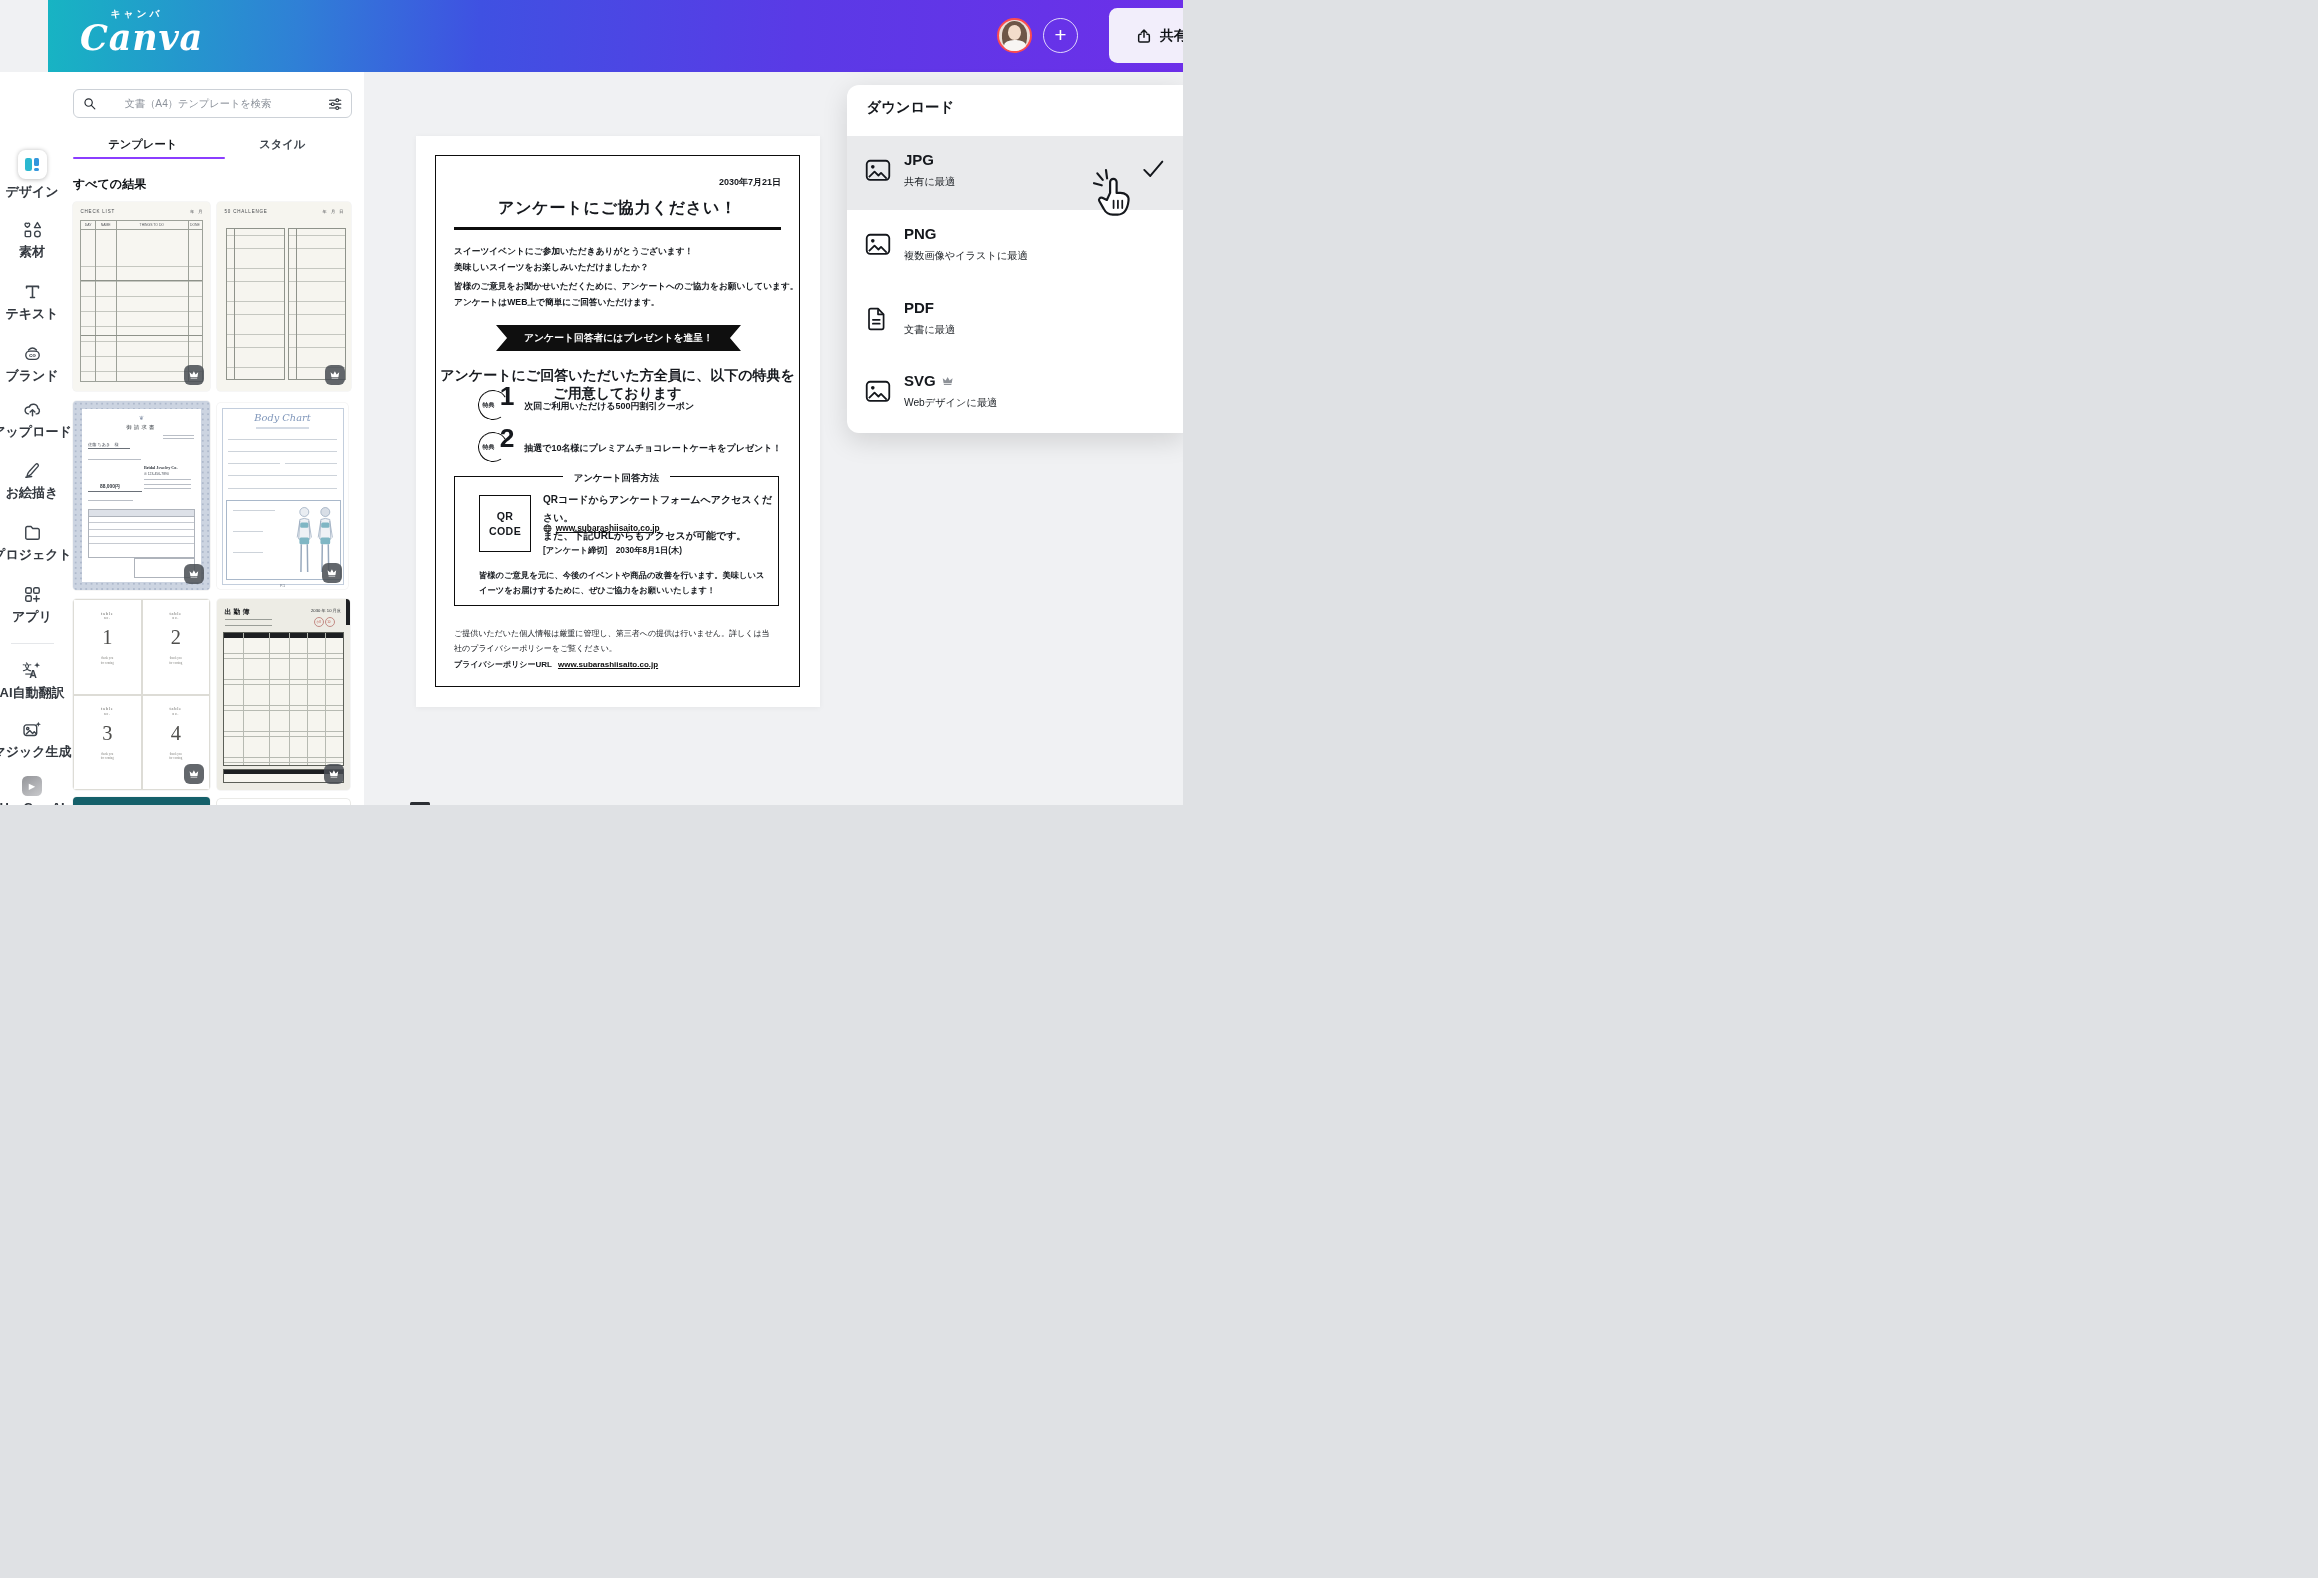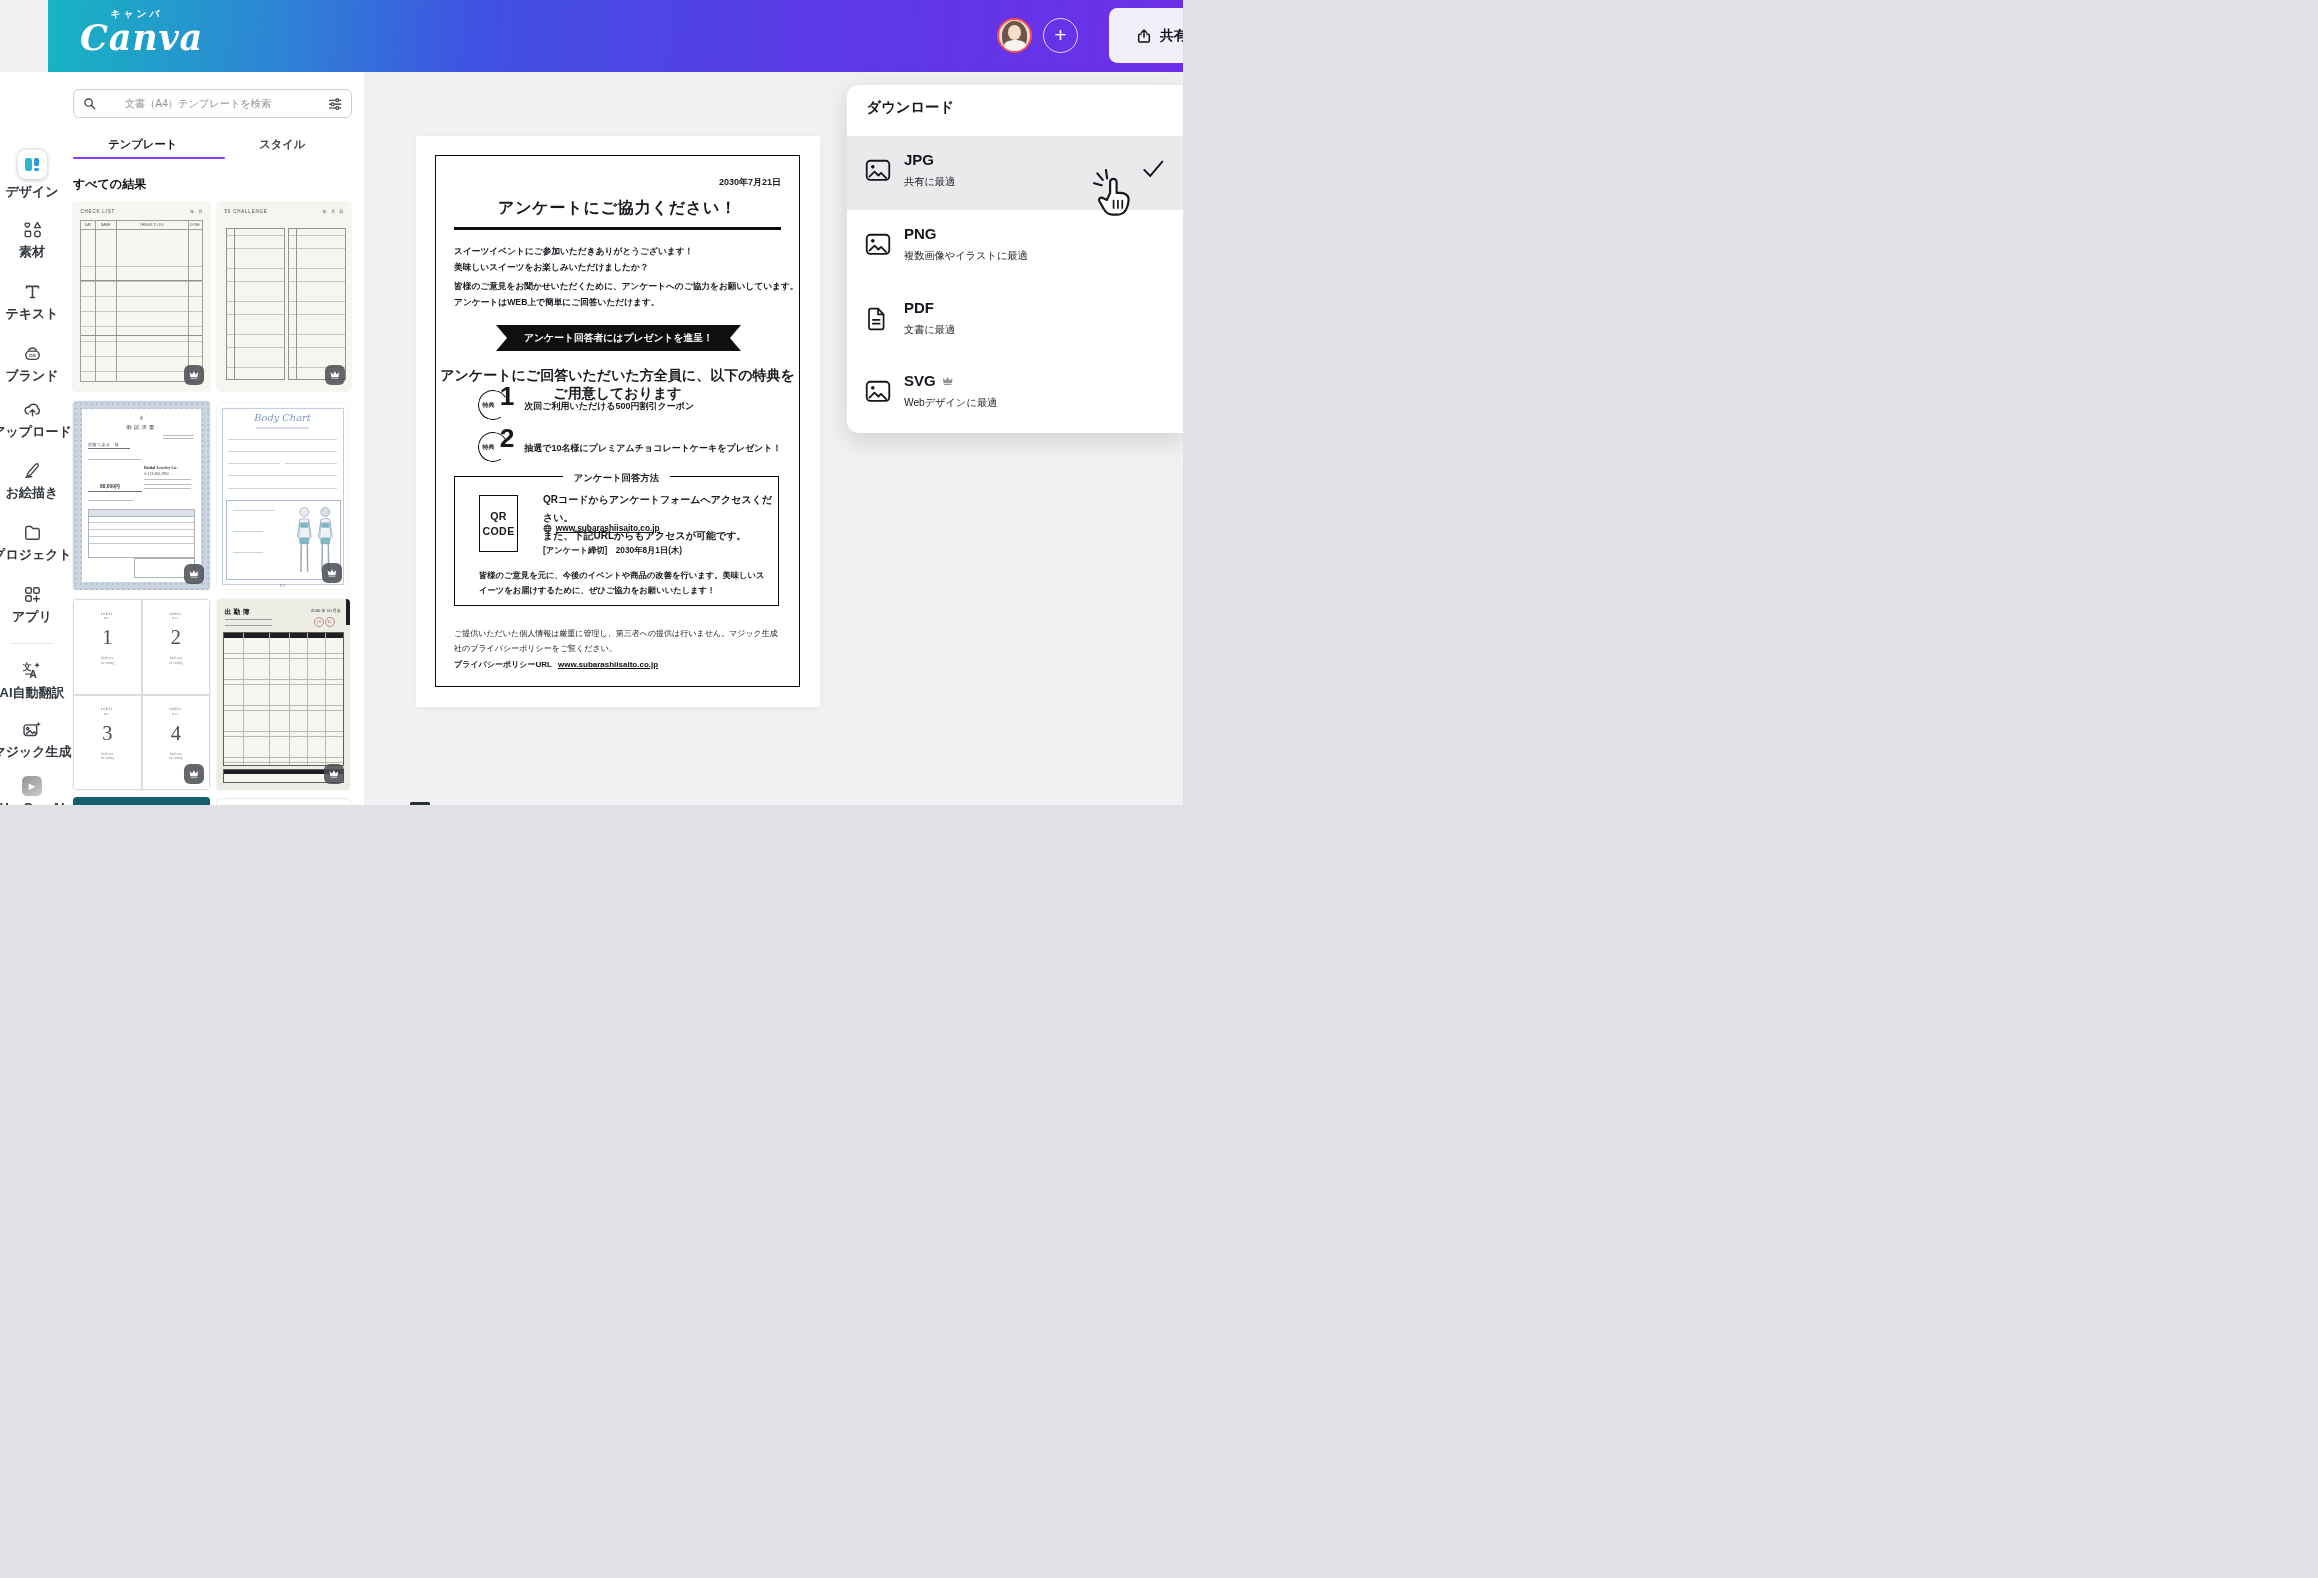--- a/index.html
+++ b/index.html
@@ -136,21 +136,21 @@
   .d-ben{position:absolute;left:42px;display:flex;align-items:center;gap:11.3px;}
   .b-badge{position:relative;width:35px;height:38px;flex:0 0 35px;}
   .b-ring{position:absolute;left:0;top:3px;width:30px;height:30px;border:1.5px solid #0d0d0d;border-radius:50%;
     border-right-color:transparent;transform:rotate(12deg);box-sizing:border-box;}
   .b-label{position:absolute;left:4.5px;top:14.3px;font-size:6px;font-weight:700;}
   .b-num{position:absolute;right:-1.5px;top:-3.8px;font-size:26.4px;font-weight:900;line-height:1;}
   .b-text{font-size:9px;font-weight:700;}
   .d-box{position:absolute;left:18px;top:320px;width:325px;height:130px;border:1.5px solid #0d0d0d;box-sizing:border-box;}
   .d-box-title{position:absolute;top:-7.5px;left:0;right:0;text-align:center;}
   .d-box-title span{background:#fff;padding:0 10.6px;font-size:9.4px;font-weight:800;}
-  .qr{position:absolute;left:24px;top:18px;width:39px;height:57px;border:1.5px solid #0d0d0d;box-sizing:border-box;
+  .qr{position:absolute;left:24px;top:18px;width:52px;height:57px;border:1.5px solid #0d0d0d;box-sizing:border-box;
     display:flex;flex-direction:column;align-items:center;justify-content:center;font-size:10.6px;line-height:1.35;
     letter-spacing:0.4px;font-weight:600;}
   .m-lines{position:absolute;left:88px;top:13.6px;font-size:10px;font-weight:700;line-height:1.8;}
   .m-url{position:absolute;left:88px;top:46px;display:flex;align-items:center;gap:3.8px;font-size:8.3px;font-weight:700;}
   .m-url a{color:#0d0d0d;text-decoration:underline;}
   .m-dead{position:absolute;left:88px;top:68px;font-size:8.3px;font-weight:600;}
   .m-note{position:absolute;left:24px;top:91px;font-size:8.3px;font-weight:600;line-height:1.85;}
   .d-priv{position:absolute;left:18px;top:471px;font-size:8px;font-weight:500;line-height:1.85;}
   .d-purl{position:absolute;left:18px;top:503px;font-size:8px;font-weight:600;}
   .d-purl a{color:#0d0d0d;text-decoration:underline;font-weight:700;margin-left:6px;}
@@ -554,21 +554,21 @@
           </svg>
         </span>
         <a>www.subarashiisaito.co.jp</a>
       </div>
       <div class="m-dead">[アンケート締切]　2030年8月1日(木)</div>
       <div class="m-note">
         <span>皆様のご意見を元に、今後のイベントや商品の改善を行います。美味しいス</span><br><span>イーツをお届けするために、ぜひご協力をお願いいたします！</span>
       </div>
     </div>
     <div class="d-priv">
-      <span>ご提供いただいた個人情報は厳重に管理し、第三者への提供は行いません。マジック生成</span><br><span>社のプライバシーポリシーをご覧ください。</span>
+      <span>ご提供いただいた個人情報は厳重に管理し、第三者への提供は行いません。詳しくは当</span><br><span>社のプライバシーポリシーをご覧ください。</span>
     </div>
     <div class="d-purl">
       <span>プライバシーポリシーURL</span><a>www.subarashiisaito.co.jp</a>
     </div>
   </div>
 
   <div class="dlpanel">
     <div class="dl-h">ダウンロード</div>
 
     <div class="dl-row sel" style="top:51px">

